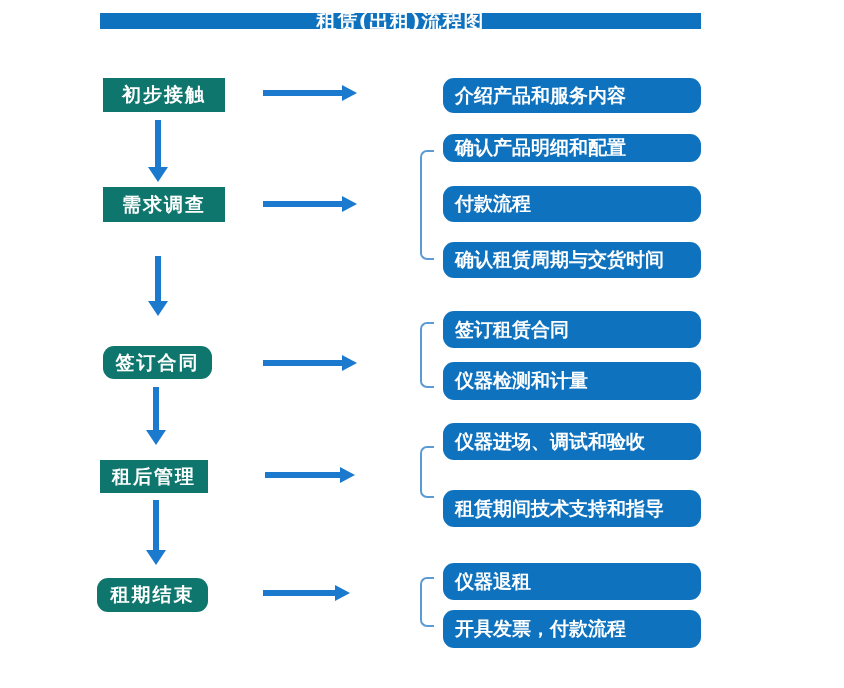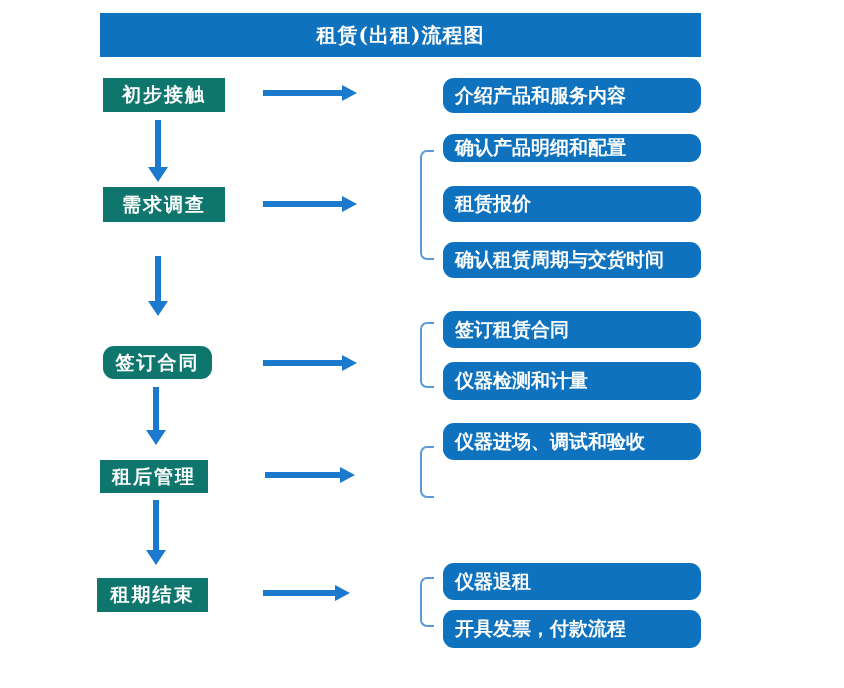--- a/index.html
+++ b/index.html
@@ -4,21 +4,21 @@
 <style>
   html,body{margin:0;padding:0;background:#ffffff;}
   .canvas{
     position:relative;
     width:844px;height:688px;
     background:#ffffff;
     font-family:"DejaVu Serif","Liberation Serif",serif;
     overflow:hidden;
   }
   .title-bar{
-    position:absolute;left:100px;top:13px;width:601px;height:44px;
+    position:absolute;left:100px;top:13px;width:601px;height:16px;
     background:#0F72BE;color:#ffffff;
     display:flex;align-items:center;justify-content:center;
     font-size:20px;font-weight:bold;letter-spacing:1px;
   }
   .step-box{
     position:absolute;background:#0f766e;color:#ffffff;
     display:flex;align-items:center;justify-content:center;
     font-size:19px;font-weight:bold;letter-spacing:2px;
   }
   .detail-box{
@@ -50,21 +50,21 @@
 <body>
 
 <div class="canvas">
 
   <div class="title-bar">租赁(出租)流程图</div>
 
   <div class="step-box" style="left:103px;top:78px;width:122px;height:34px;">初步接触</div>
   <div class="step-box" style="left:103px;top:187px;width:122px;height:35px;">需求调查</div>
   <div class="step-box" style="left:103px;top:346px;width:109px;height:33px;border-radius:11px;">签订合同</div>
   <div class="step-box" style="left:100px;top:460px;width:108px;height:33px;">租后管理</div>
-  <div class="step-box" style="left:97px;top:578px;width:111px;height:34px;">租期结束</div>
+  <div class="step-box" style="left:97px;top:578px;width:111px;height:34px;border-radius:11px;">租期结束</div>
 
   <div class="v-arrow" style="left:148px;top:120px;height:62px;">
     <div class="shaft"></div>
     <div class="head"></div>
   </div>
   <div class="v-arrow" style="left:148px;top:256px;height:60px;">
     <div class="shaft"></div>
     <div class="head"></div>
   </div>
   <div class="v-arrow" style="left:146px;top:387px;height:58px;">
@@ -97,21 +97,22 @@
     <div class="head"></div>
   </div>
 
   <div class="bracket" style="top:150px;height:110px;"></div>
   <div class="bracket" style="top:322px;height:66px;"></div>
   <div class="bracket" style="top:446px;height:52px;"></div>
   <div class="bracket" style="top:577px;height:50px;"></div>
 
   <div class="detail-box" style="top:78px;height:35px;">介绍产品和服务内容</div>
   <div class="detail-box" style="top:134px;height:28px;">确认产品明细和配置</div>
-  <div class="detail-box" style="top:186px;height:36px;">租赁报价</div>
+  <div class="detail-box" style="top:186px;height:36px;">付款流程</div>
   <div class="detail-box" style="top:242px;height:36px;">确认租赁周期与交货时间</div>
   <div class="detail-box" style="top:311px;height:37px;">签订租赁合同</div>
   <div class="detail-box" style="top:362px;height:38px;">仪器检测和计量</div>
   <div class="detail-box" style="top:423px;height:37px;">仪器进场、调试和验收</div>
+  <div class="detail-box" style="top:490px;height:37px;">租赁期间技术支持和指导</div>
   <div class="detail-box" style="top:563px;height:37px;">仪器退租</div>
   <div class="detail-box" style="top:610px;height:38px;">开具发票，付款流程</div>
 
 </div>
 
 </body></html>

